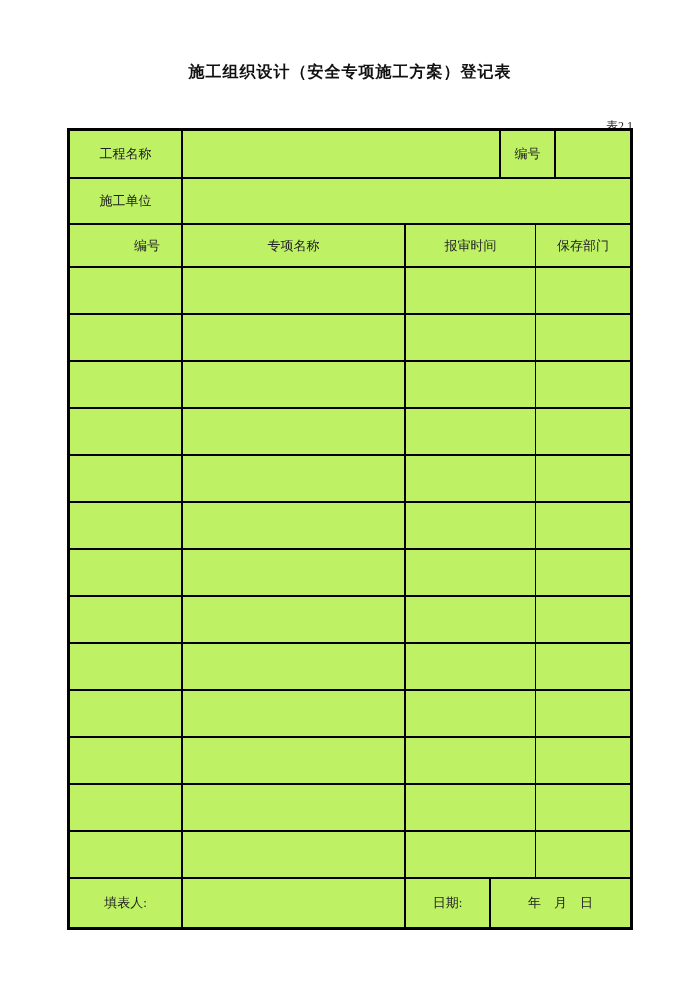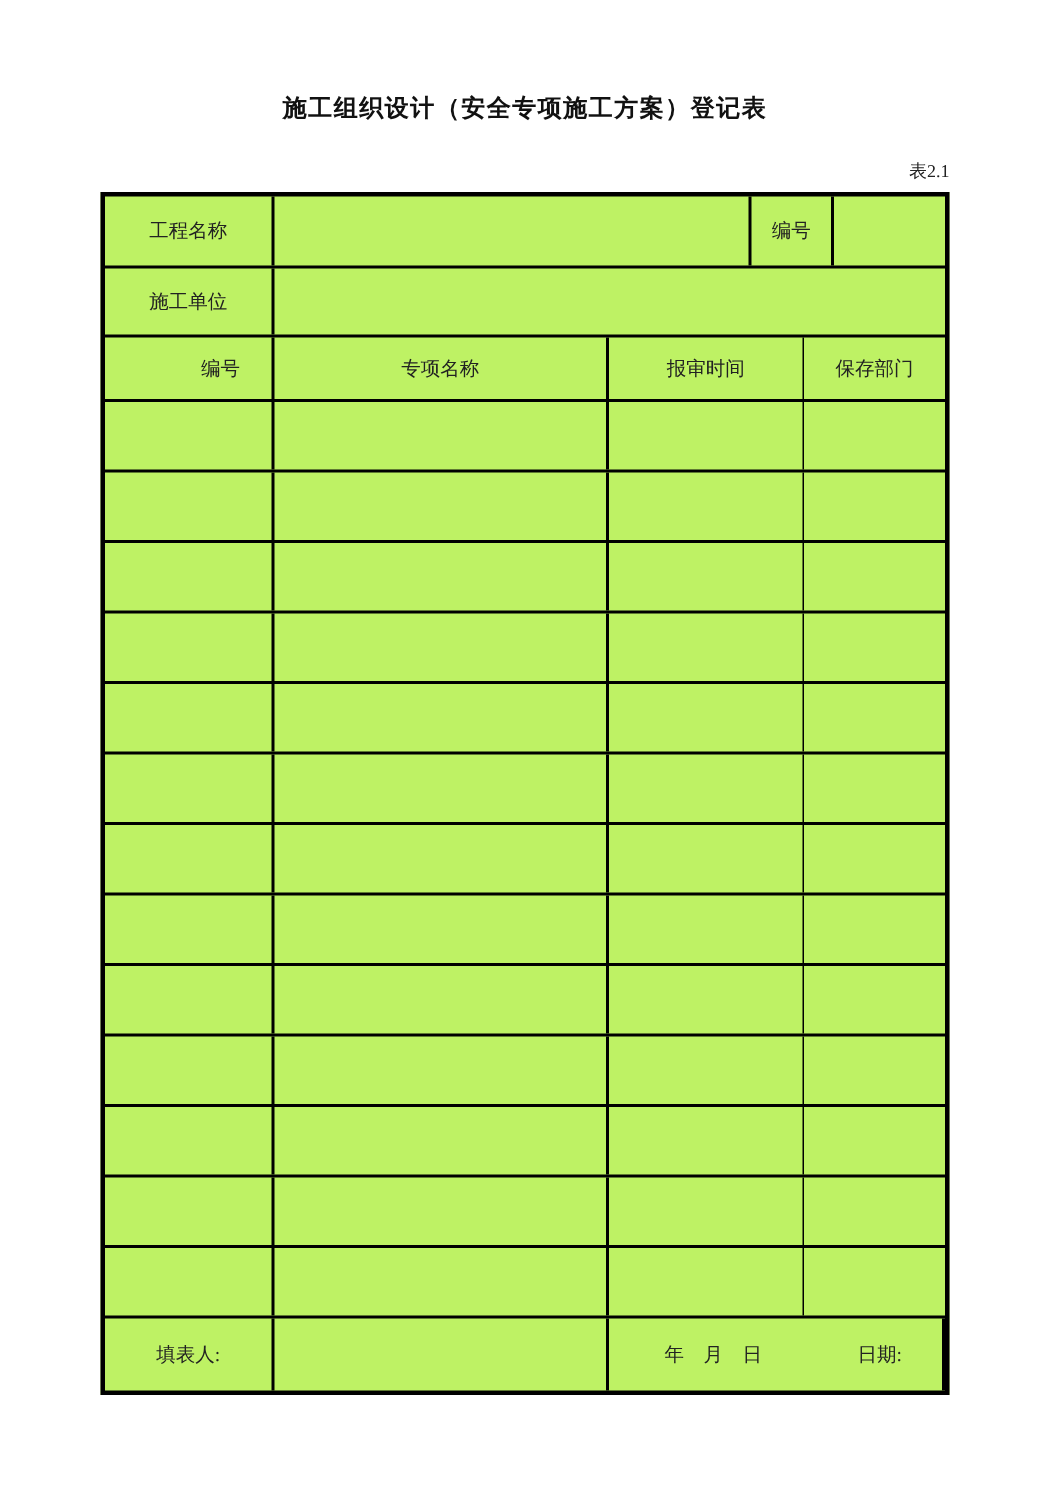--- a/index.html
+++ b/index.html
@@ -16,21 +16,21 @@
     top: 62px; left: 0; width: 100%;
     text-align: center;
     font-family: "Liberation Sans", sans-serif;
     font-weight: 700;
     font-size: 16px;
     letter-spacing: 1px;
     color: #111111;
   }
   .table-number {
     position: absolute;
-    top: 106px; left: 67px; width: 566px;
+    top: 118px; left: 67px; width: 566px;
     text-align: right;
     font-size: 12px;
     color: #222222;
   }
   .reg-table {
     position: absolute;
     top: 128px; left: 67px;
     width: 566px; height: 802px;
     border: 3px solid #000000;
     background: #bef264;
@@ -175,17 +175,17 @@
     <div class="cell w-c1"></div>
     <div class="cell w-c2"></div>
     <div class="cell w-c3"></div>
     <div class="cell w-c4 thin"></div>
     <div class="cell last"></div>
   </div></div>
 
   <div class="row row-footer">
     <div class="cell w-label">填表人:</div>
     <div class="cell w-fblank"></div>
+    <div class="cell w-fdate">日期:</div>
     <div class="cell last">年　月　日</div>
-    <div class="cell w-fdate">日期:</div>
   </div>
 
 </div>
 
 </body></html>

